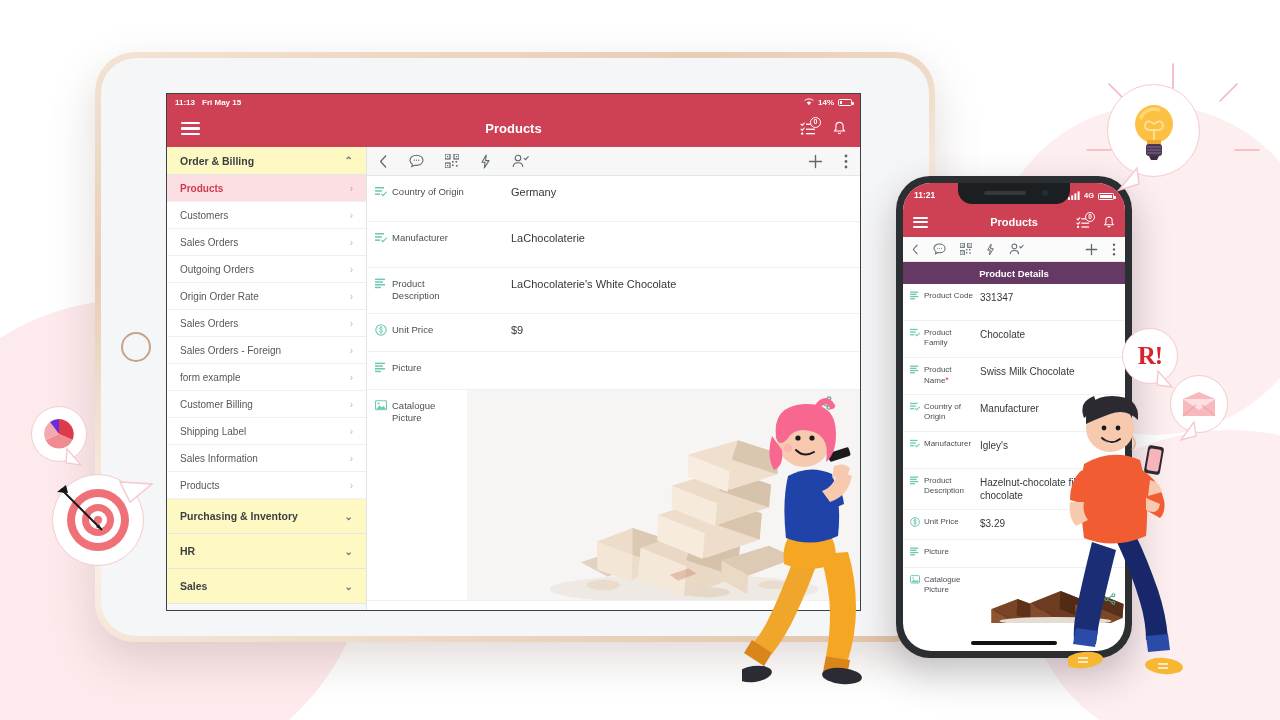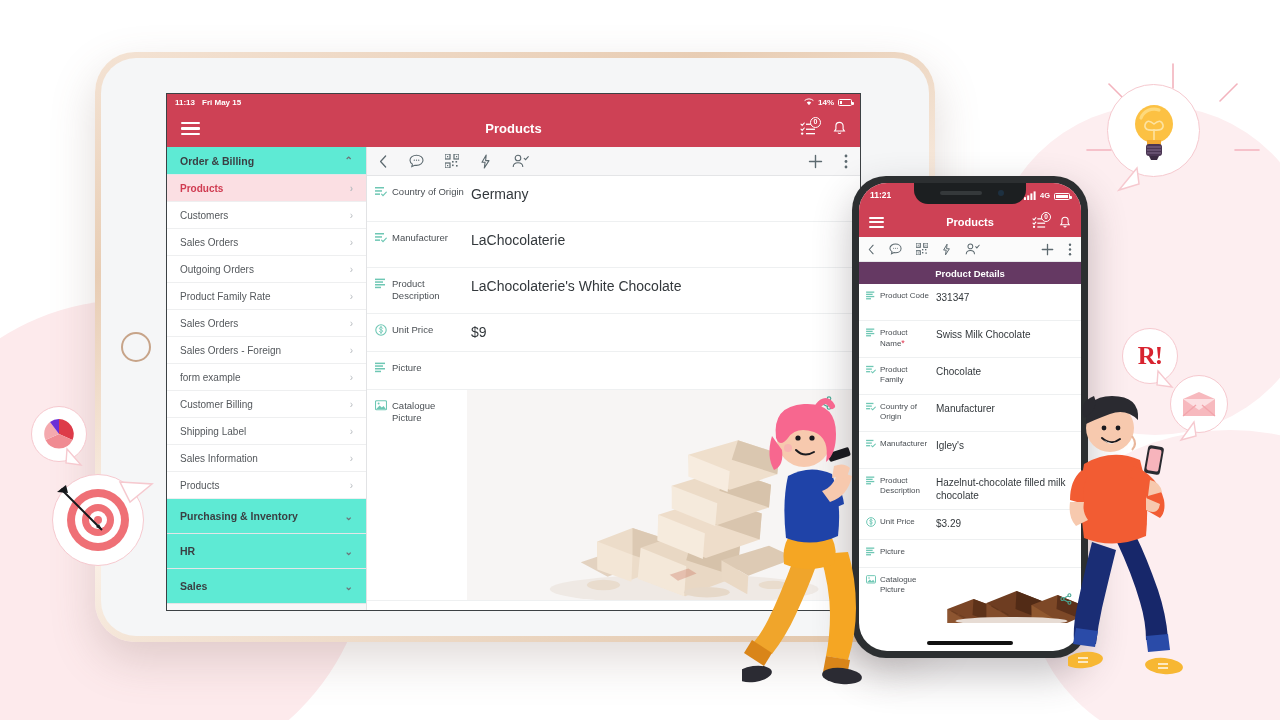--- a/index.html
+++ b/index.html
@@ -78,21 +78,21 @@
   
   .tabbody { display: flex; height: calc(100% - 53px); }
   .sidebar {
     width: 200px; background: #f7f7f8; border-right: 1px solid #e2e3e5;
     overflow: hidden;
   }
   .sec-hdr {
     display:flex; align-items:center; justify-content:space-between;
     padding: 0 13px; height: 28px;
     font-size: 10.5px; font-weight: bold; color: #3a3f43;
-    background:#5eead4; border-bottom:1px solid #e4e5e7;
+    background:#fef9c3; border-bottom:1px solid #e4e5e7;
   }
   .nav-item {
     display:flex; align-items:center; justify-content:space-between;
     padding: 0 13px; height: 27px;
     font-size: 10px; color: #54585c;
     background:#fff; border-bottom: 1px solid #eeeff0;
     cursor: pointer;
   }
   .nav-item.active { background:#fbdfe3; color:#d03b51; font-weight:bold; }
   .nav-item .chev { color:#b9bdc1; font-size: 10px; }
@@ -110,33 +110,33 @@
   .frow {
     display:flex; align-items:flex-start;
     border-bottom: 1px solid #eef0f1;
     padding: 9px 0 9px 8px;
     min-height: 46px;
   }
   .flabel {
     width: 92px; display:flex; gap:5px; align-items:flex-start;
     font-size: 9.5px; color:#4a4f54; line-height:1.25; padding-top:1px;
   }
-  .fvalue { font-size: 14px; color:#33383c; padding-top:1px; padding-left: 4px; }
+  .fvalue { font-size: 11px; color:#33383c; padding-top:1px; padding-left: 4px; margin-left: 40px; }
   .req { color:#e0364f; font-size:9px;}
 
   .catalogue-row { display:flex; border-bottom:1px solid #eef0f1; }
   .catalogue-row .flabel { padding: 10px 0 0 8px; width: 100px; }
   .photo-area {
     flex:1; height: 210px; position:relative; overflow:hidden;
     background: linear-gradient(180deg,#f7f6f5 0%,#f2efed 100%);
   }
 
   
   #phone {
-    position:absolute; left: 852px; top: 176px;
+    position:absolute; left: 896px; top: 176px;
     width: 236px; height: 482px;
     background: #2c2f31;
     border-radius: 34px;
     padding: 7px;
     box-shadow: 0 16px 38px rgba(60,50,55,.3);
     z-index: 5;
   }
   #phone-inner {
     width:100%; height:100%; border-radius: 28px; overflow:hidden;
     background:#fff; position:relative;
@@ -270,21 +270,21 @@
           </div>
           <div class="nav-item">
             <span>Sales Orders</span>
             <span class="chev">›</span>
           </div>
           <div class="nav-item">
             <span>Outgoing Orders</span>
             <span class="chev">›</span>
           </div>
           <div class="nav-item">
-            <span>Product Family Rate</span>
+            <span>Origin Order Rate</span>
             <span class="chev">›</span>
           </div>
           <div class="nav-item">
             <span>Sales Orders</span>
             <span class="chev">›</span>
           </div>
           <div class="nav-item">
             <span>Sales Orders - Foreign</span>
             <span class="chev">›</span>
           </div>
@@ -644,44 +644,44 @@
         </span>
         <span>Product Code</span>
       </div>
       <div class="p-fvalue">331347</div>
     </div>
 
     <div class="p-frow">
       <div class="p-flabel">
         <span>
           <svg width="10" height="9" viewBox="0 0 12 11">
+              <rect x="0" y="1" width="9" height="1.6" fill="#6ec7b4"></rect>
+              <rect x="0" y="4.2" width="7" height="1.6" fill="#6ec7b4"></rect>
+              <rect x="0" y="7.4" width="5" height="1.6" fill="#6ec7b4"></rect>
+              <path d="M6.6 8.2 L8 9.6 L11.3 6.2" stroke="#6ec7b4" stroke-width="1.3" fill="none" stroke-linecap="round"></path>
+            </svg>
+        </span>
+        <span>Product Family</span>
+      </div>
+      <div class="p-fvalue">Chocolate</div>
+    </div>
+
+    <div class="p-frow">
+      <div class="p-flabel">
+        <span>
+          <svg width="10" height="9" viewBox="0 0 12 11">
               <rect x="0" y="0.6" width="10" height="1.6" fill="#6ec7b4"></rect>
               <rect x="0" y="3.3" width="8" height="1.6" fill="#6ec7b4"></rect>
               <rect x="0" y="6" width="10" height="1.6" fill="#6ec7b4"></rect>
               <rect x="0" y="8.7" width="6" height="1.6" fill="#6ec7b4"></rect>
             </svg>
         </span>
         <span><span>Product Name</span><span class="req">*</span></span>
       </div>
       <div class="p-fvalue">Swiss Milk Chocolate</div>
-    </div>
-
-    <div class="p-frow">
-      <div class="p-flabel">
-        <span>
-          <svg width="10" height="9" viewBox="0 0 12 11">
-              <rect x="0" y="1" width="9" height="1.6" fill="#6ec7b4"></rect>
-              <rect x="0" y="4.2" width="7" height="1.6" fill="#6ec7b4"></rect>
-              <rect x="0" y="7.4" width="5" height="1.6" fill="#6ec7b4"></rect>
-              <path d="M6.6 8.2 L8 9.6 L11.3 6.2" stroke="#6ec7b4" stroke-width="1.3" fill="none" stroke-linecap="round"></path>
-            </svg>
-        </span>
-        <span>Product Family</span>
-      </div>
-      <div class="p-fvalue">Chocolate</div>
     </div>
 
     <div class="p-frow">
       <div class="p-flabel">
         <span>
           <svg width="10" height="9" viewBox="0 0 12 11">
               <rect x="0" y="1" width="9" height="1.6" fill="#6ec7b4"></rect>
               <rect x="0" y="4.2" width="7" height="1.6" fill="#6ec7b4"></rect>
               <rect x="0" y="7.4" width="5" height="1.6" fill="#6ec7b4"></rect>
               <path d="M6.6 8.2 L8 9.6 L11.3 6.2" stroke="#6ec7b4" stroke-width="1.3" fill="none" stroke-linecap="round"></path>

